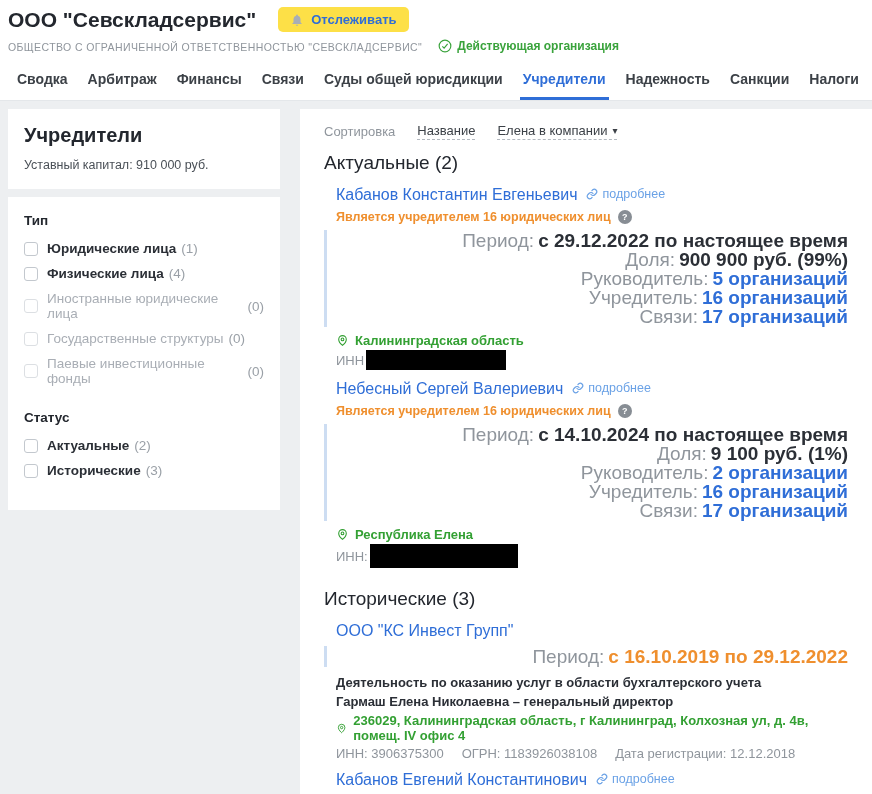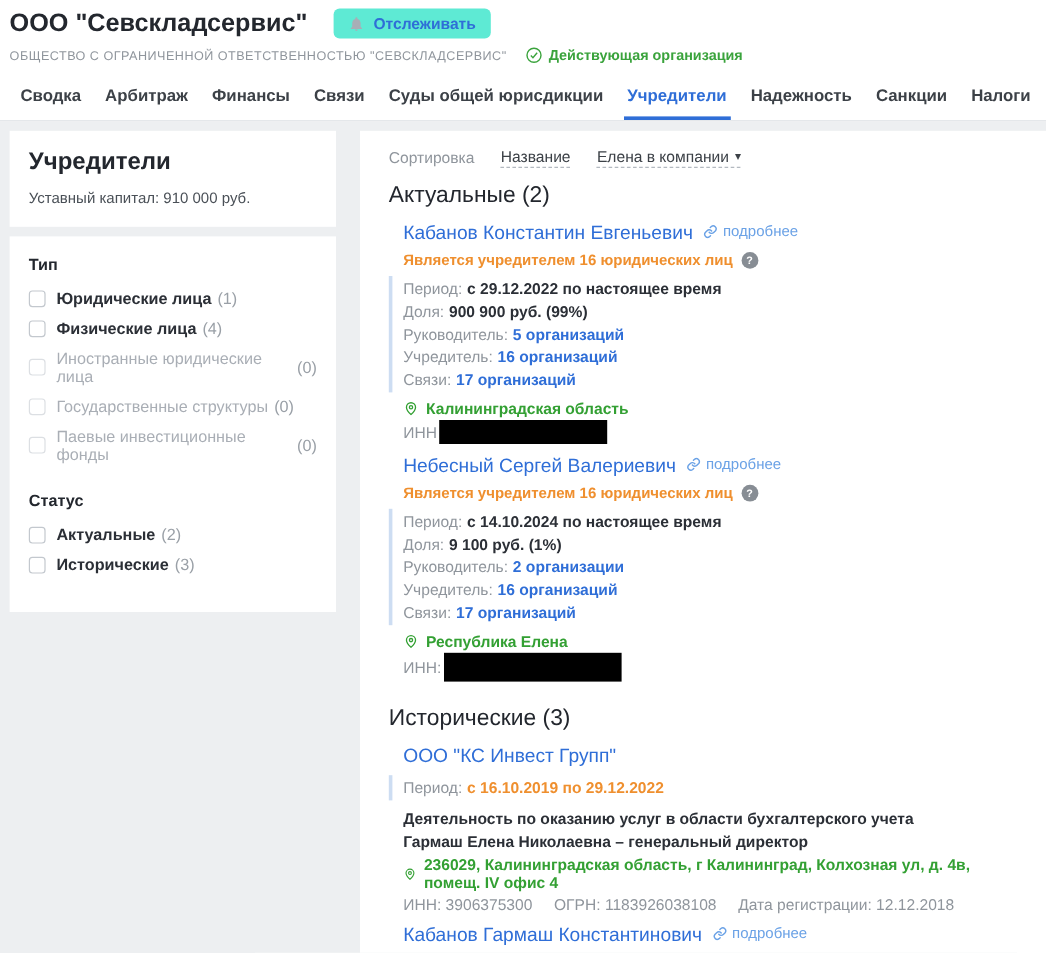--- a/index.html
+++ b/index.html
@@ -10,21 +10,21 @@
     color: #2b2f36;
   }
   a { text-decoration: none; cursor: pointer; }
 
   
   .topbar { background: #fff; }
   .title-row { display: flex; align-items: center; gap: 22px; padding: 7px 8px 0 8px; }
   .company-title { font-size: 21px; font-weight: 700; color: #23272e; }
   .track-btn {
     display: inline-flex; align-items: center; gap: 7px;
-    background: #5eead4; border: none; border-radius: 5px;
+    background: #fde047; border: none; border-radius: 5px;
     padding: 5px 12px; color: #2f6ed7; font-weight: 700; font-size: 13px;
     font-family: inherit; cursor: pointer;
   }
   .subtitle-row { display: flex; align-items: flex-end; gap: 16px; padding: 7px 8px 0 8px; }
   .fullname { font-size: 10.5px; color: #8f959c; letter-spacing: .4px; }
   .status-badge { display: inline-flex; align-items: center; gap: 5px; color: #3aa33c; font-size: 12px; font-weight: 600; }
 
   .tabs {
     display: flex; gap: 14px; padding: 0 0 0 14px; margin-top: 8px;
     border-bottom: 1px solid #e4e7ea; white-space: nowrap; overflow: hidden;
@@ -66,21 +66,21 @@
   .card { margin: 0 0 10px 12px; }
   .name-row { display: flex; align-items: baseline; }
   .card-name { color: #2f6ed7; font-size: 16px; font-weight: 500; }
   .more { color: #6ba2e6; font-size: 12.5px; margin-left: 9px; display: inline-flex; align-items: center; gap: 4px; }
   .note { color: #ef8f2e; font-size: 12.5px; font-weight: 600; margin-top: 6px; display: flex; align-items: center; gap: 7px; }
   .info {
     width: 14px; height: 14px; border-radius: 50%; background: #878d94; color: #fff;
     font-size: 9px; font-weight: 700; display: inline-flex; align-items: center; justify-content: center; cursor: pointer;
   }
   .details { border-left: 3px solid #cdddf2; padding: 1px 0 1px 9px; margin: 6px 0 0 -12px; }
-  .drow { font-size: 13px; line-height: 19px; }
+  .drow { font-size: 19px; line-height: 19px; text-align: right; }
   .dlabel { color: #8f959c; }
   .dval { color: #2b2f36; font-weight: 700; margin-left: 4px; }
   .dval.orange { color: #ef8f2e; }
   .dlink { color: #2f6ed7; font-weight: 700; margin-left: 4px; }
   .georow { display: flex; align-items: center; gap: 6px; color: #33a033; font-weight: 700; font-size: 13px; margin-top: 6px; cursor: pointer; }
   .innrow { font-size: 13px; color: #8f959c; margin-top: 2px; display: flex; align-items: center; }
   .redacted { background: #000; display: inline-block; margin-left: 2px; }
   .r1 { width: 140px; height: 20px; }
   .r2 { width: 148px; height: 24px; }
   .textrow { font-size: 13px; font-weight: 600; color: #2b2f36; line-height: 18px; margin-top: 1px; }
@@ -278,21 +278,21 @@
       </div>
       <div class="metarow">
         <span>ИНН: 3906375300</span>
         <span>ОГРН: 1183926038108</span>
         <span>Дата регистрации: 12.12.2018</span>
       </div>
     </div>
 
     <div class="card">
       <div class="name-row">
-        <a class="card-name">Кабанов Гармаш Константинович</a>
+        <a class="card-name">Кабанов Евгений Константинович</a>
         <a class="more">
           <svg viewBox="0 0 24 24" width="12" height="12" fill="none" stroke="#6ba2e6" stroke-width="2.4" stroke-linecap="round">
               <path d="M10 13a5 5 0 0 0 7.5.5l3-3a5 5 0 0 0-7-7l-1.7 1.7"></path>
               <path d="M14 11a5 5 0 0 0-7.5-.5l-3 3a5 5 0 0 0 7 7l1.7-1.7"></path>
             </svg>
           <span>подробнее</span>
         </a>
       </div>
 
     </div>

